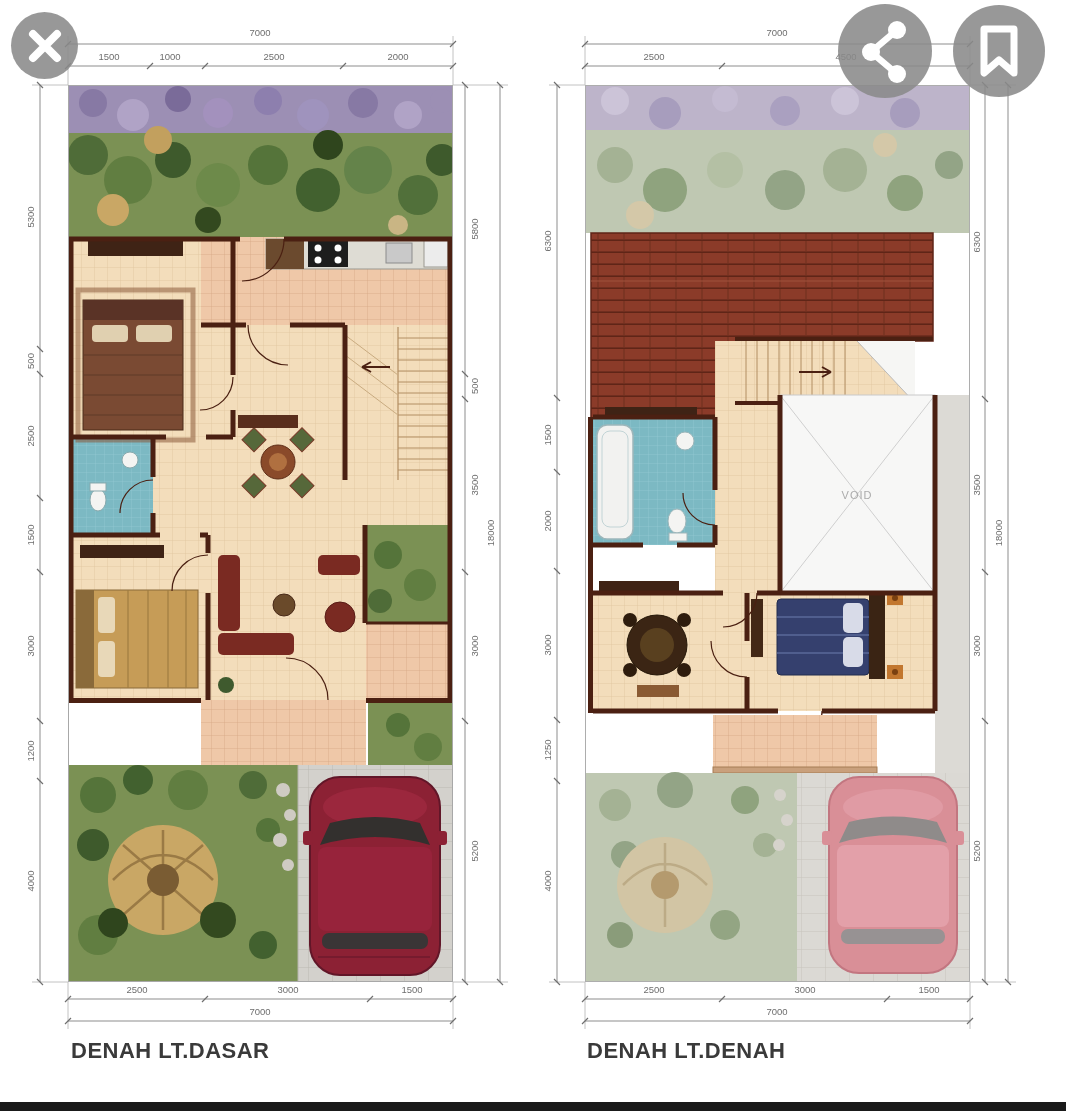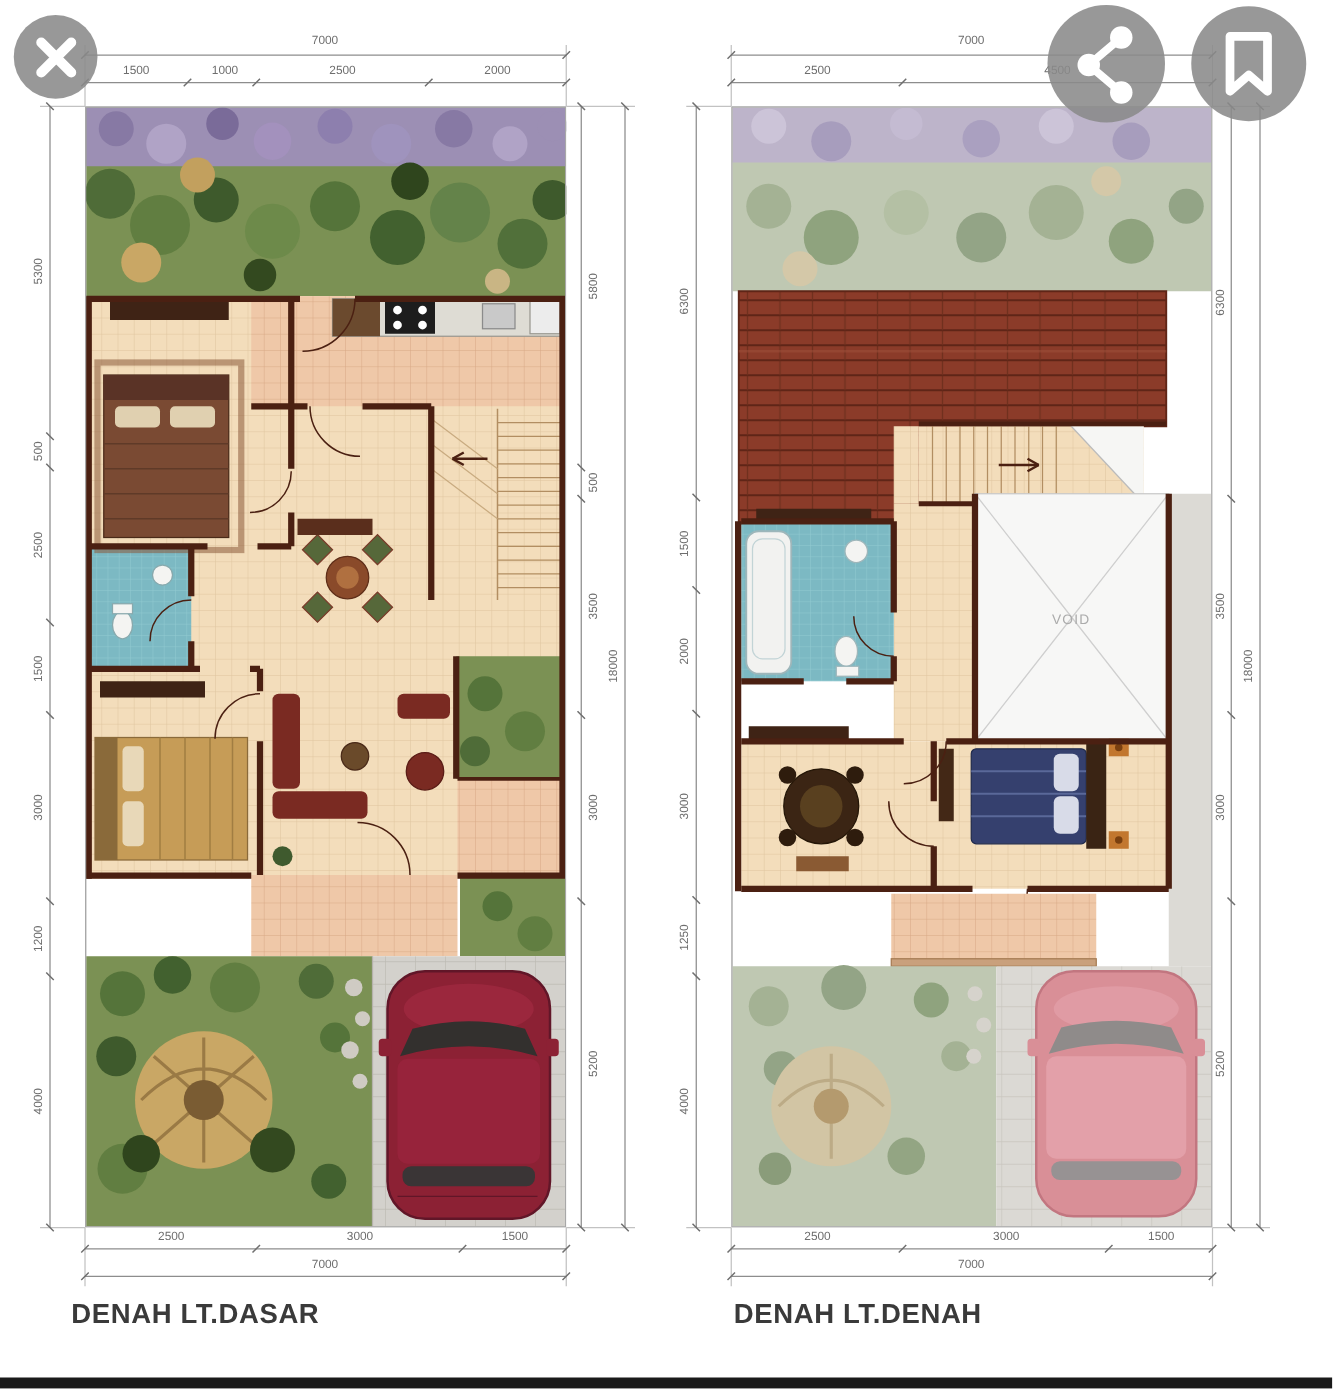--- a/index.html
+++ b/index.html
@@ -8,21 +8,21 @@
   .stage svg{display:block;}
   .plan-svg{position:absolute;top:85px;width:385px;height:897px;}
   #plan-ground{left:68px;}
   #plan-upper{left:585px;}
   .dims-overlay{position:absolute;left:0;top:0;width:1066px;height:1111px;pointer-events:none;}
   .dim{position:absolute;transform:translate(-50%,-50%);font-size:9.5px;color:#6e6e6e;
        white-space:nowrap;line-height:1;}
   .dim.v{transform:translate(-50%,-50%) rotate(-90deg);}
   .plan-title{position:absolute;top:1038px;font-size:22px;font-weight:bold;color:#3a3a3a;
        letter-spacing:.5px;}
-  #title-ground{left:57px;}
+  #title-ground{left:71px;}
   #title-upper{left:587px;}
   .circle-btn{position:absolute;border-radius:50%;background:rgba(138,138,138,.88);
        display:flex;align-items:center;justify-content:center;cursor:pointer;z-index:30;border:none;padding:0;}
   #btn-close{left:11px;top:12px;width:67px;height:67px;}
   #btn-share{left:838px;top:4px;width:94px;height:94px;}
   #btn-bookmark{left:953px;top:5px;width:92px;height:92px;}
   .bottom-bar{position:absolute;left:0;top:1102px;width:1066px;height:9px;background:#1a1a1a;}
 </style>
 </head>
 <body>
@@ -396,21 +396,21 @@
       <path d="M582,69L588,63 M719,69L725,63 M967,69L973,63 M582,47L588,41 M967,47L973,41"></path>
       <path d="M554,82L560,88 M554,395L560,401 M554,469L560,475 M554,568L560,574 M554,717L560,723 M554,778L560,784 M554,979L560,985"></path>
       <path d="M982,82L988,88 M982,396L988,402 M982,569L988,575 M982,718L988,724 M982,979L988,985"></path>
       <path d="M1005,82L1011,88 M1005,979L1011,985"></path>
       <path d="M582,1002L588,996 M719,1002L725,996 M884,1002L890,996 M967,1002L973,996 M582,1024L588,1018 M967,1024L973,1018"></path>
     </g>
   </svg>
 
   <div class="dim" style="left:260px;top:33px">7000</div>
   <div class="dim" style="left:109px;top:57px">1500</div>
-  <div class="dim" style="left:180px;top:57px">1000</div>
+  <div class="dim" style="left:170px;top:57px">1000</div>
   <div class="dim" style="left:274px;top:57px">2500</div>
   <div class="dim" style="left:398px;top:57px">2000</div>
   <div class="dim v" style="left:31px;top:217px">5300</div>
   <div class="dim v" style="left:31px;top:361px">500</div>
   <div class="dim v" style="left:31px;top:436px">2500</div>
   <div class="dim v" style="left:31px;top:535px">1500</div>
   <div class="dim v" style="left:31px;top:646px">3000</div>
   <div class="dim v" style="left:31px;top:751px">1200</div>
   <div class="dim v" style="left:31px;top:881px">4000</div>
   <div class="dim v" style="left:475px;top:229px">5800</div>

